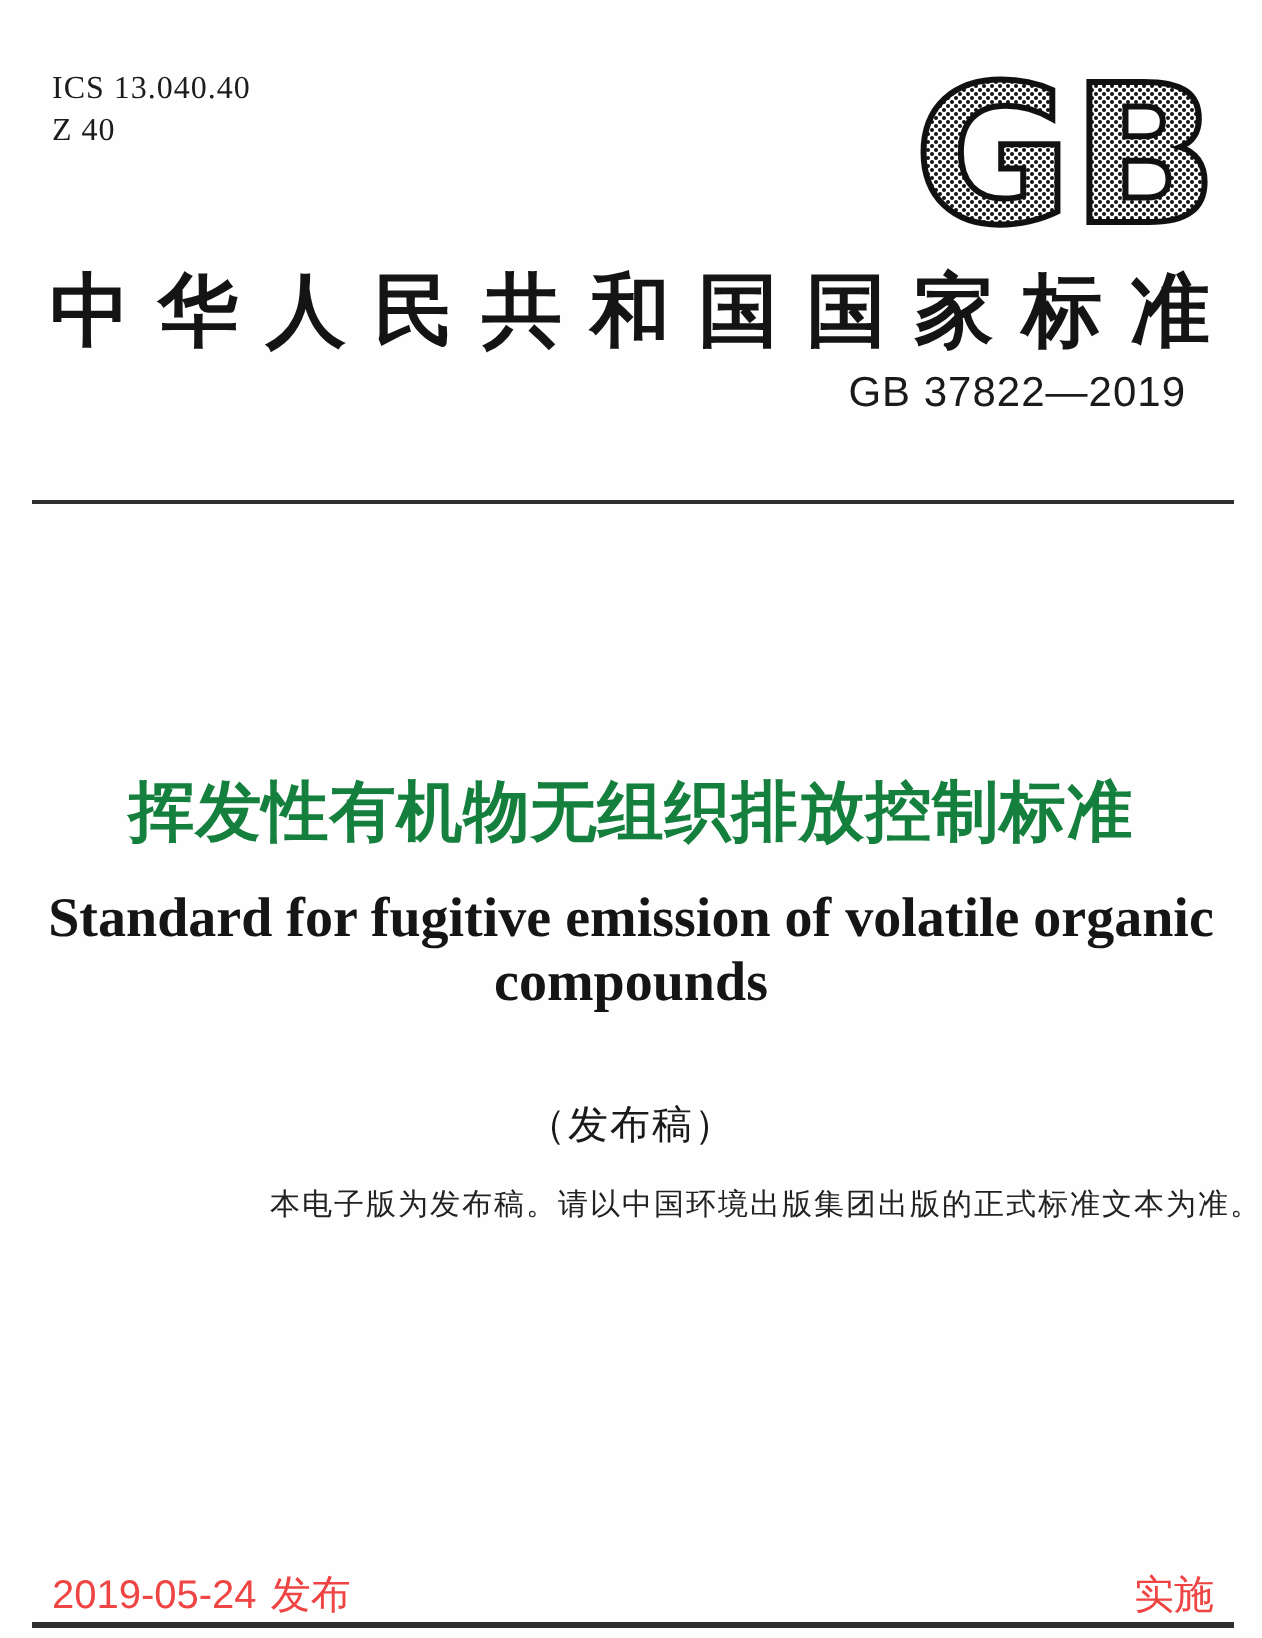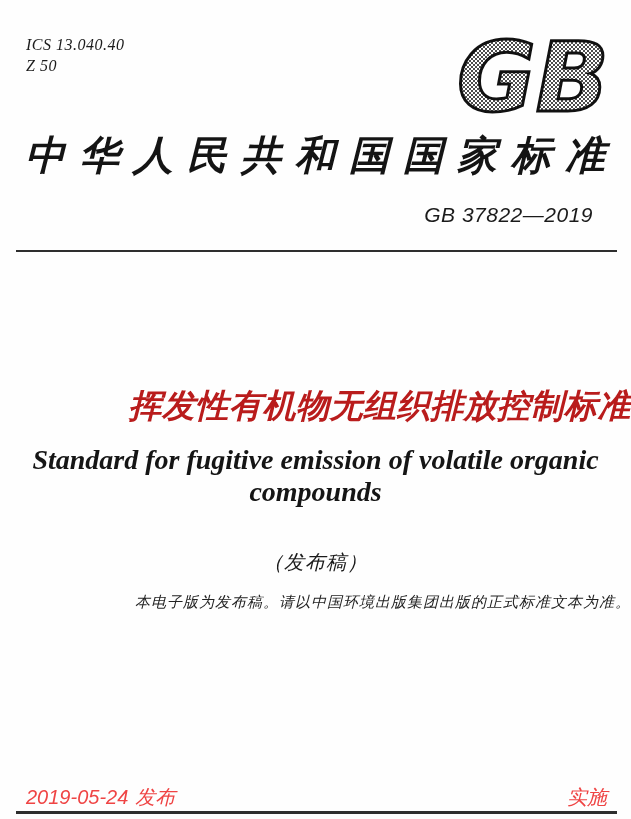--- a/index.html
+++ b/index.html
@@ -9,21 +9,20 @@
   }
   .page {
     position: relative;
     width: 631px;
     height: 819px;
     margin: 0 auto;
     background: #fefefe;
     color: #111;
     overflow: hidden;
     font-family: "Liberation Serif", "DejaVu Serif", serif;
-    font-style: italic;
   }
 
   
   .ics-block {
     position: absolute;
     left: 26px;
     top: 34px;
     font-size: 16px;
     line-height: 21px;
     letter-spacing: 0.5px;
@@ -49,46 +48,46 @@
     font-weight: bold;
     color: #141414;
     display: flex;
     justify-content: space-between;
     font-family: "Liberation Serif", "DejaVu Serif", serif;
   }
 
   .std-number {
     position: absolute;
     right: 38px;
-    top: 203px;
+    top: 185px;
     font-size: 21px;
     letter-spacing: 0.5px;
     color: #1a1a1a;
     font-family: "Liberation Sans", "DejaVu Sans", sans-serif;
   }
 
   .rule {
     position: absolute;
     left: 16px;
     right: 14px;
     background: #2e2e2e;
   }
   .rule-top { top: 250px; height: 2px; }
   .rule-bottom { top: 811px; height: 3px; }
 
   .title-cn {
     position: absolute;
     left: 0;
     right: 0;
     top: 384px;
-    text-align: right;
+    text-align: center;
     font-size: 33px;
     font-weight: bold;
     letter-spacing: 0.5px;
-    color: #b91c1c;
+    color: #15803d;
     font-family: "Liberation Sans", "DejaVu Sans", sans-serif;
   }
 
   .title-en {
     position: absolute;
     left: 0;
     right: 0;
     top: 444px;
     text-align: center;
     font-size: 28px;
@@ -132,21 +131,21 @@
   }
   .footer-dates .date-group { display: flex; gap: 7px; align-items: baseline; }
 </style>
 </head>
 <body>
 
 <div class="page">
 
   <div class="ics-block">
     <div>ICS 13.040.40</div>
-    <div>Z 50</div>
+    <div>Z 40</div>
   </div>
 
   <svg class="gb-logo" viewBox="0 0 160 100" xmlns="http://www.w3.org/2000/svg">
     <defs>
       <pattern id="halftone" width="4" height="4" patternUnits="userSpaceOnUse">
         <rect width="4" height="4" fill="#ffffff"></rect>
         <circle cx="1" cy="1" r="1" fill="#111111"></circle>
         <circle cx="3" cy="3" r="1" fill="#111111"></circle>
       </pattern>
     </defs>

